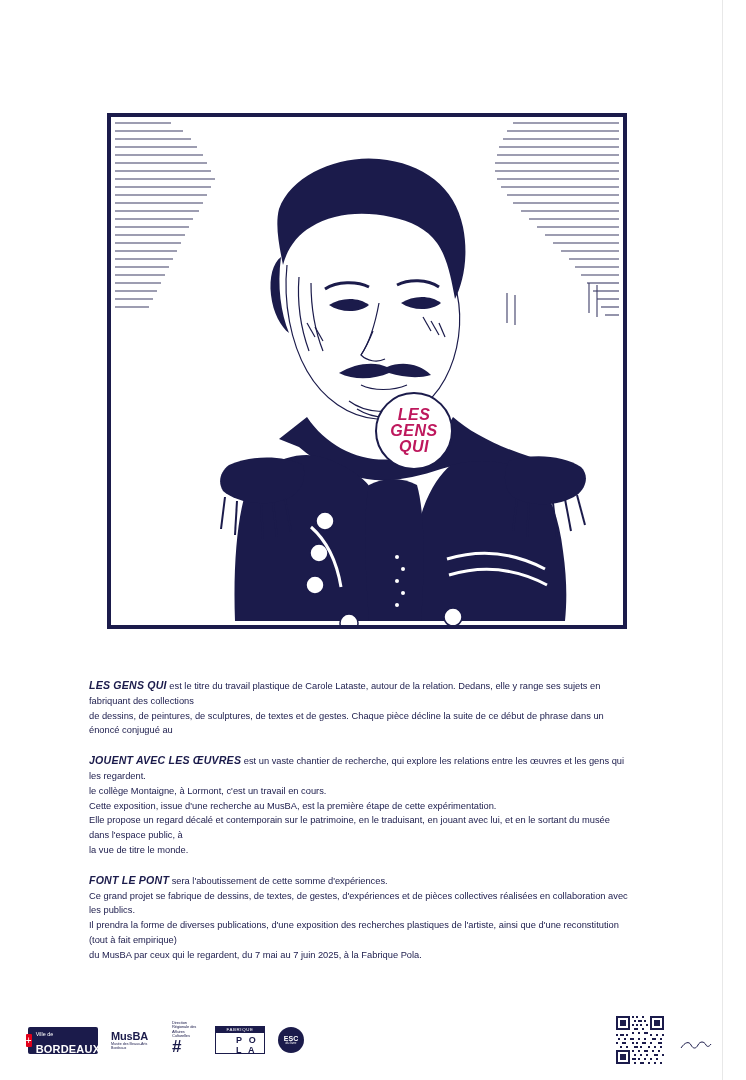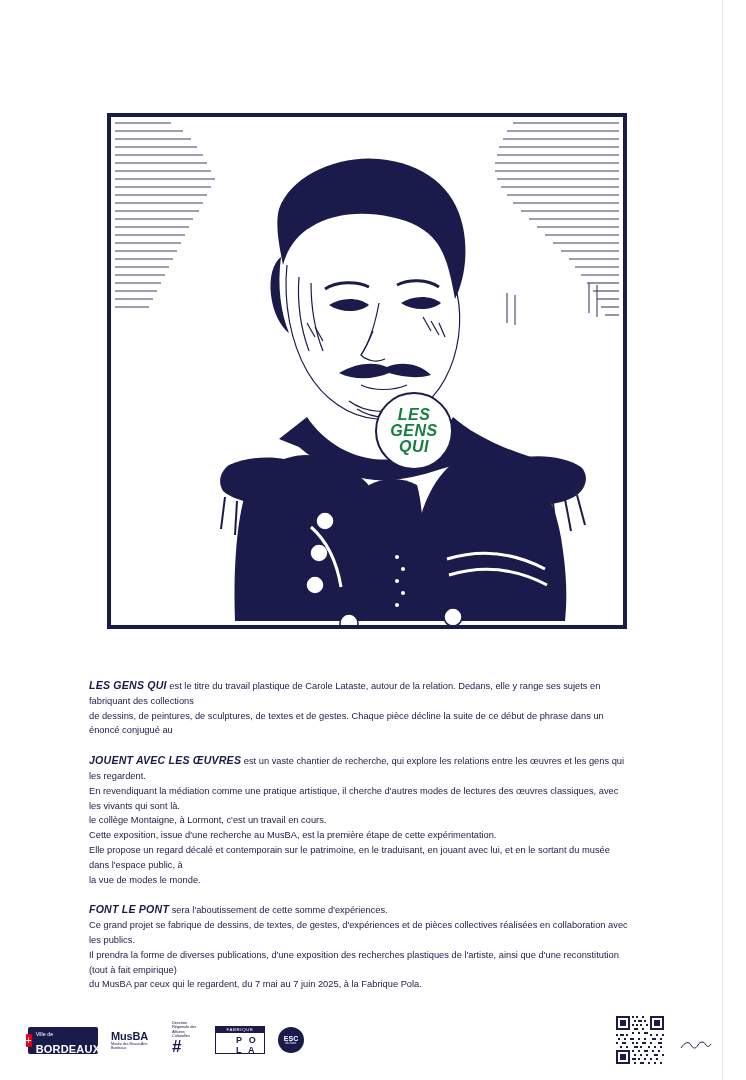--- a/index.html
+++ b/index.html
@@ -42,21 +42,21 @@
     box-sizing: border-box;
     overflow: hidden;
   }
   .artwork svg { display: block; }
 
   .badge {
     position: absolute;
     border-radius: 50%;
     background: #ffffff;
     border: 2px solid #1b1b4b;
-    color: #15803d;
+    color: #be185d;
     display: flex;
     flex-direction: column;
     align-items: center;
     justify-content: center;
     text-align: center;
     font-family: "Liberation Sans", sans-serif;
     font-weight: bold;
     font-style: italic;
     letter-spacing: 0.5px;
     line-height: 1.0;
@@ -379,25 +379,24 @@
 
   <div class="text-block">
 
     <p class="para">
       <span class="lead">LES GENS QUI</span><span> est le titre du travail plastique de Carole Lataste, autour de la relation. Dedans, elle y range ses sujets en fabriquant des collections</span>
       <span class="line">de dessins, de peintures, de sculptures, de textes et de gestes. Chaque pièce décline la suite de ce début de phrase dans un énoncé conjugué au</span>
     </p>
 
     <p class="para">
       <span class="lead">JOUENT AVEC LES ŒUVRES</span><span> est un vaste chantier de recherche, qui explore les relations entre les œuvres et les gens qui les regardent.</span>
-      <span class="line">En revendiquant la médiation comme une pratique artistique, il cherche d'autres modes de lectures des œuvres classiques, avec les vivants qui sont là.</span>
       <span class="line">le collège Montaigne, à Lormont, c'est un travail en cours.</span>
       <span class="line">Cette exposition, issue d'une recherche au MusBA, est la première étape de cette expérimentation.</span>
       <span class="line">Elle propose un regard décalé et contemporain sur le patrimoine, en le traduisant, en jouant avec lui, et en le sortant du musée dans l'espace public, à</span>
-      <span class="line">la vue de modes le monde.</span>
+      <span class="line">la vue de titre le monde.</span>
     </p>
 
     <p class="para">
       <span class="lead">FONT LE PONT</span><span> sera l'aboutissement de cette somme d'expériences.</span>
       <span class="line">Ce grand projet se fabrique de dessins, de textes, de gestes, d'expériences et de pièces collectives réalisées en collaboration avec les publics.</span>
       <span class="line">Il prendra la forme de diverses publications, d'une exposition des recherches plastiques de l'artiste, ainsi que d'une reconstitution  (tout à fait empirique)</span>
       <span class="line">du MusBA par ceux qui le regardent, du 7 mai  au 7 juin 2025, à la Fabrique Pola.</span>
     </p>
   </div>
 

